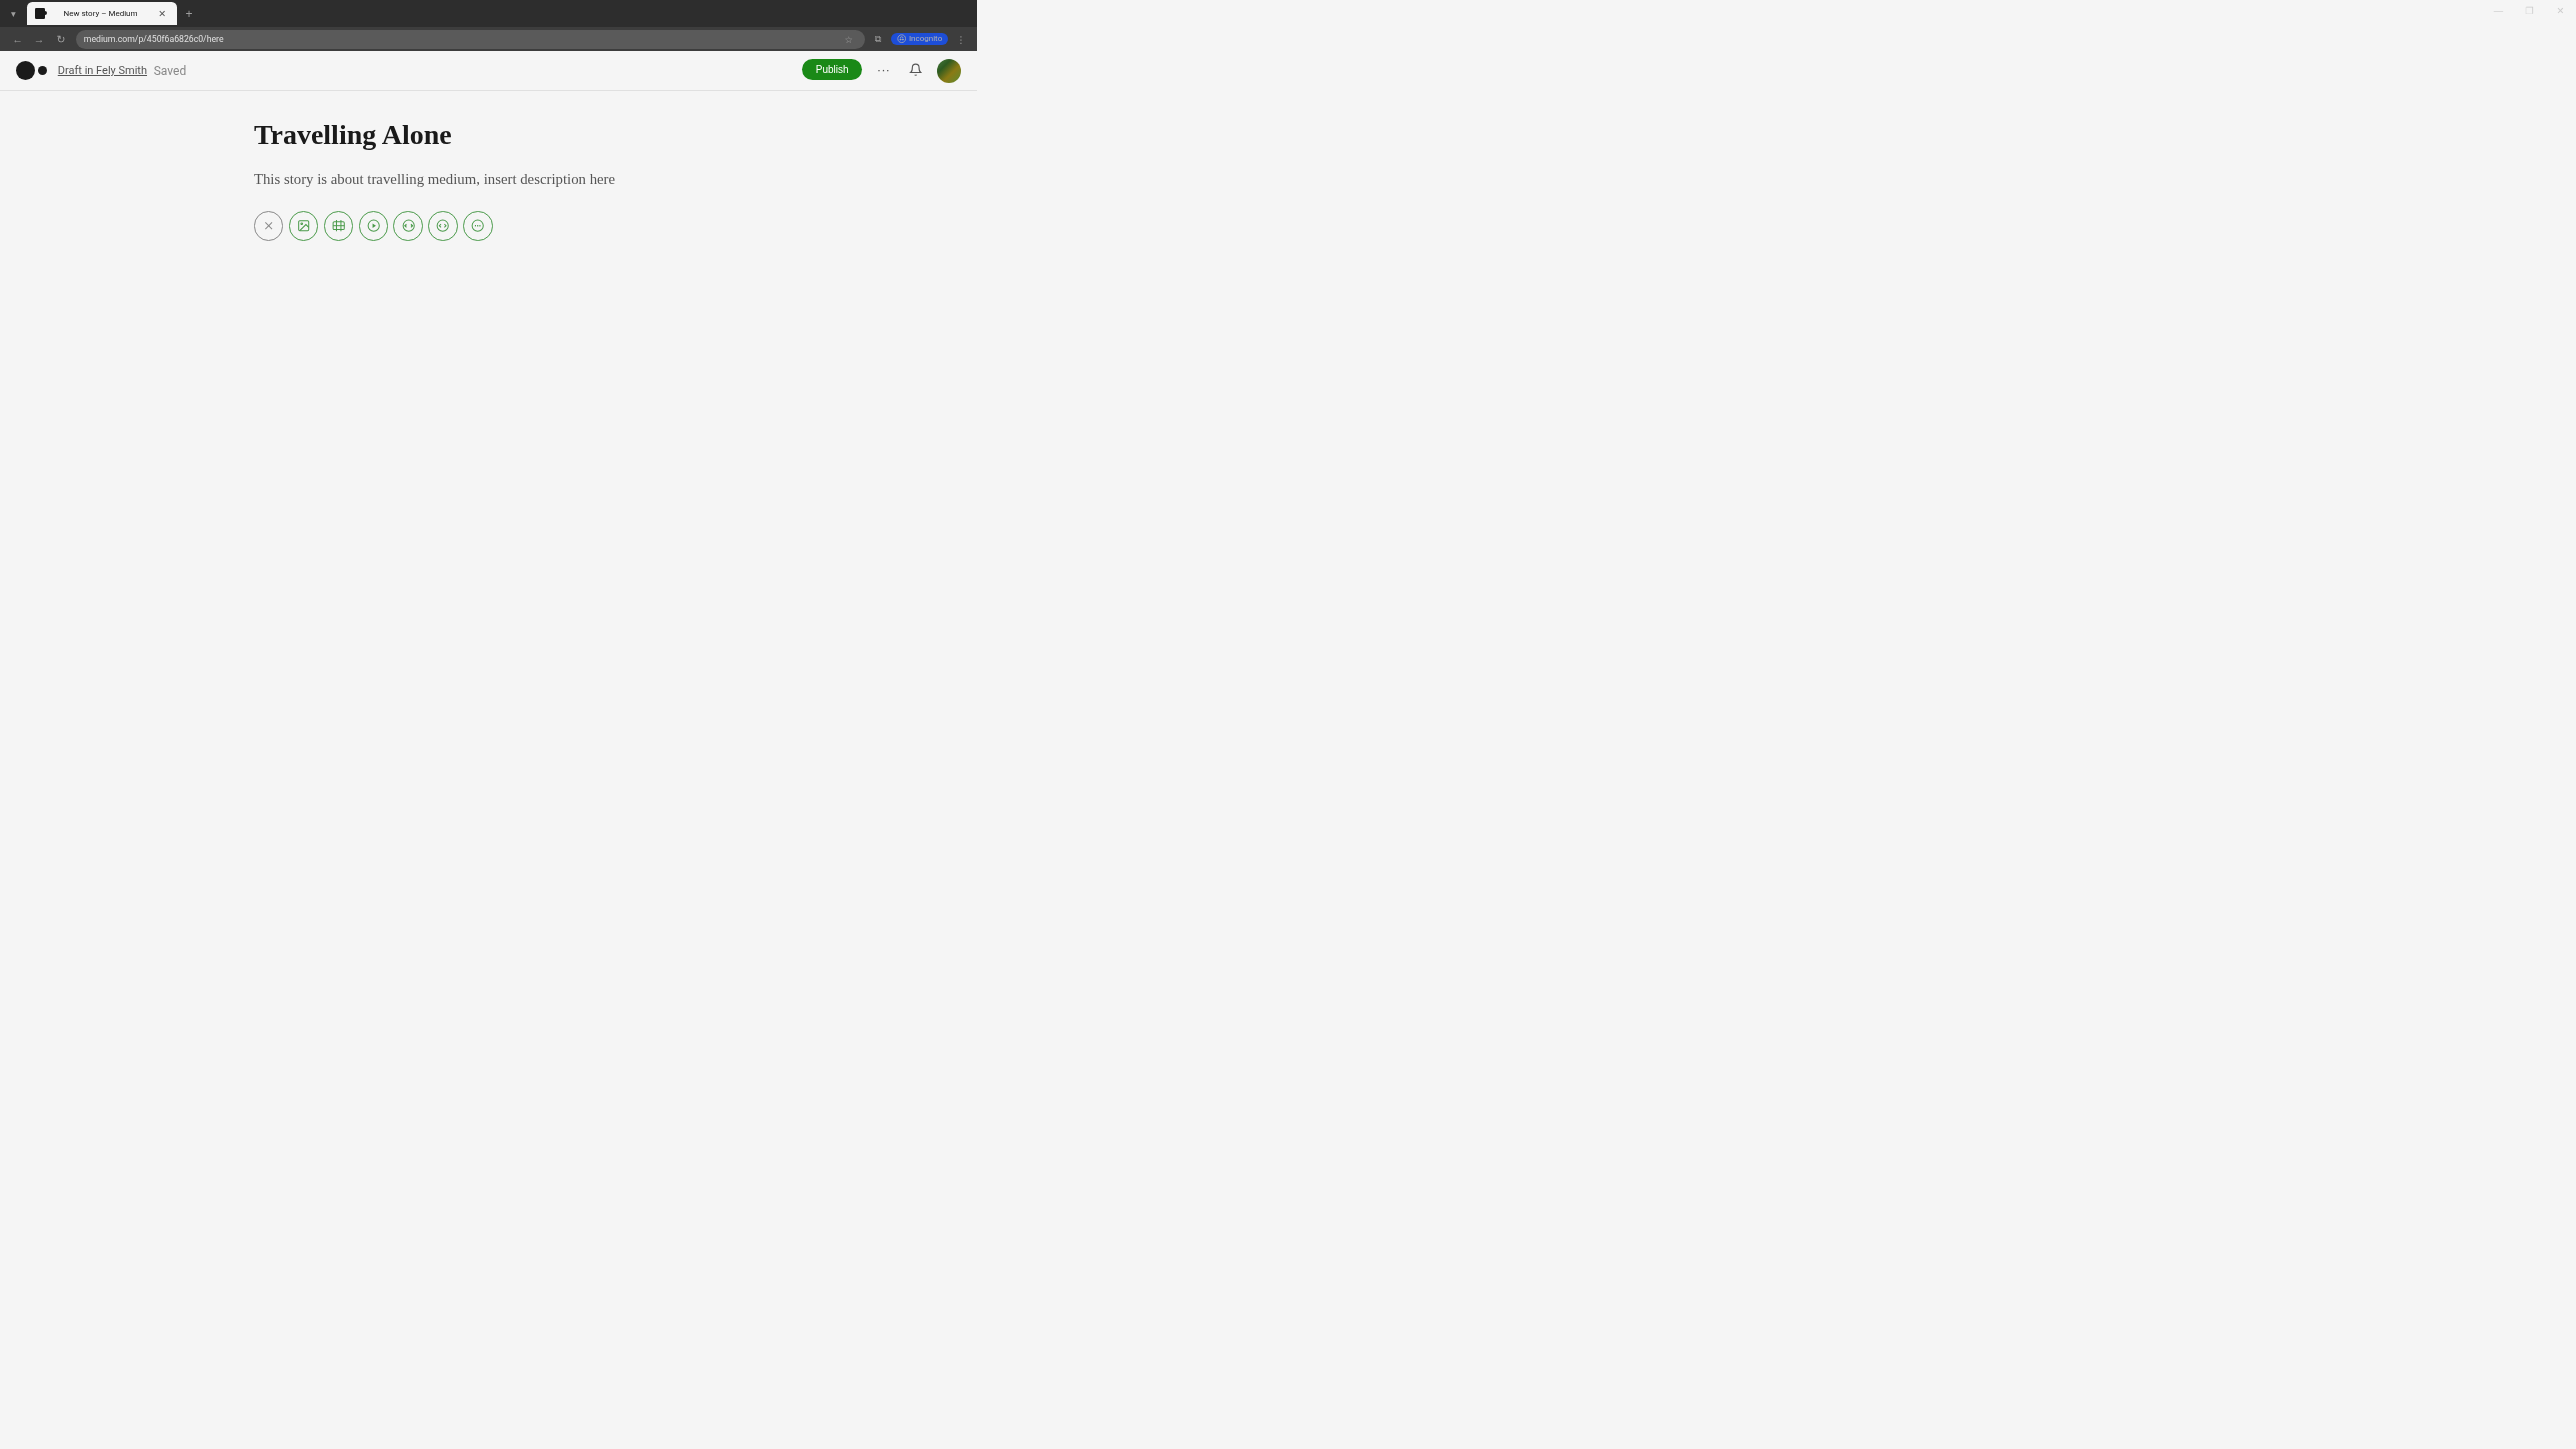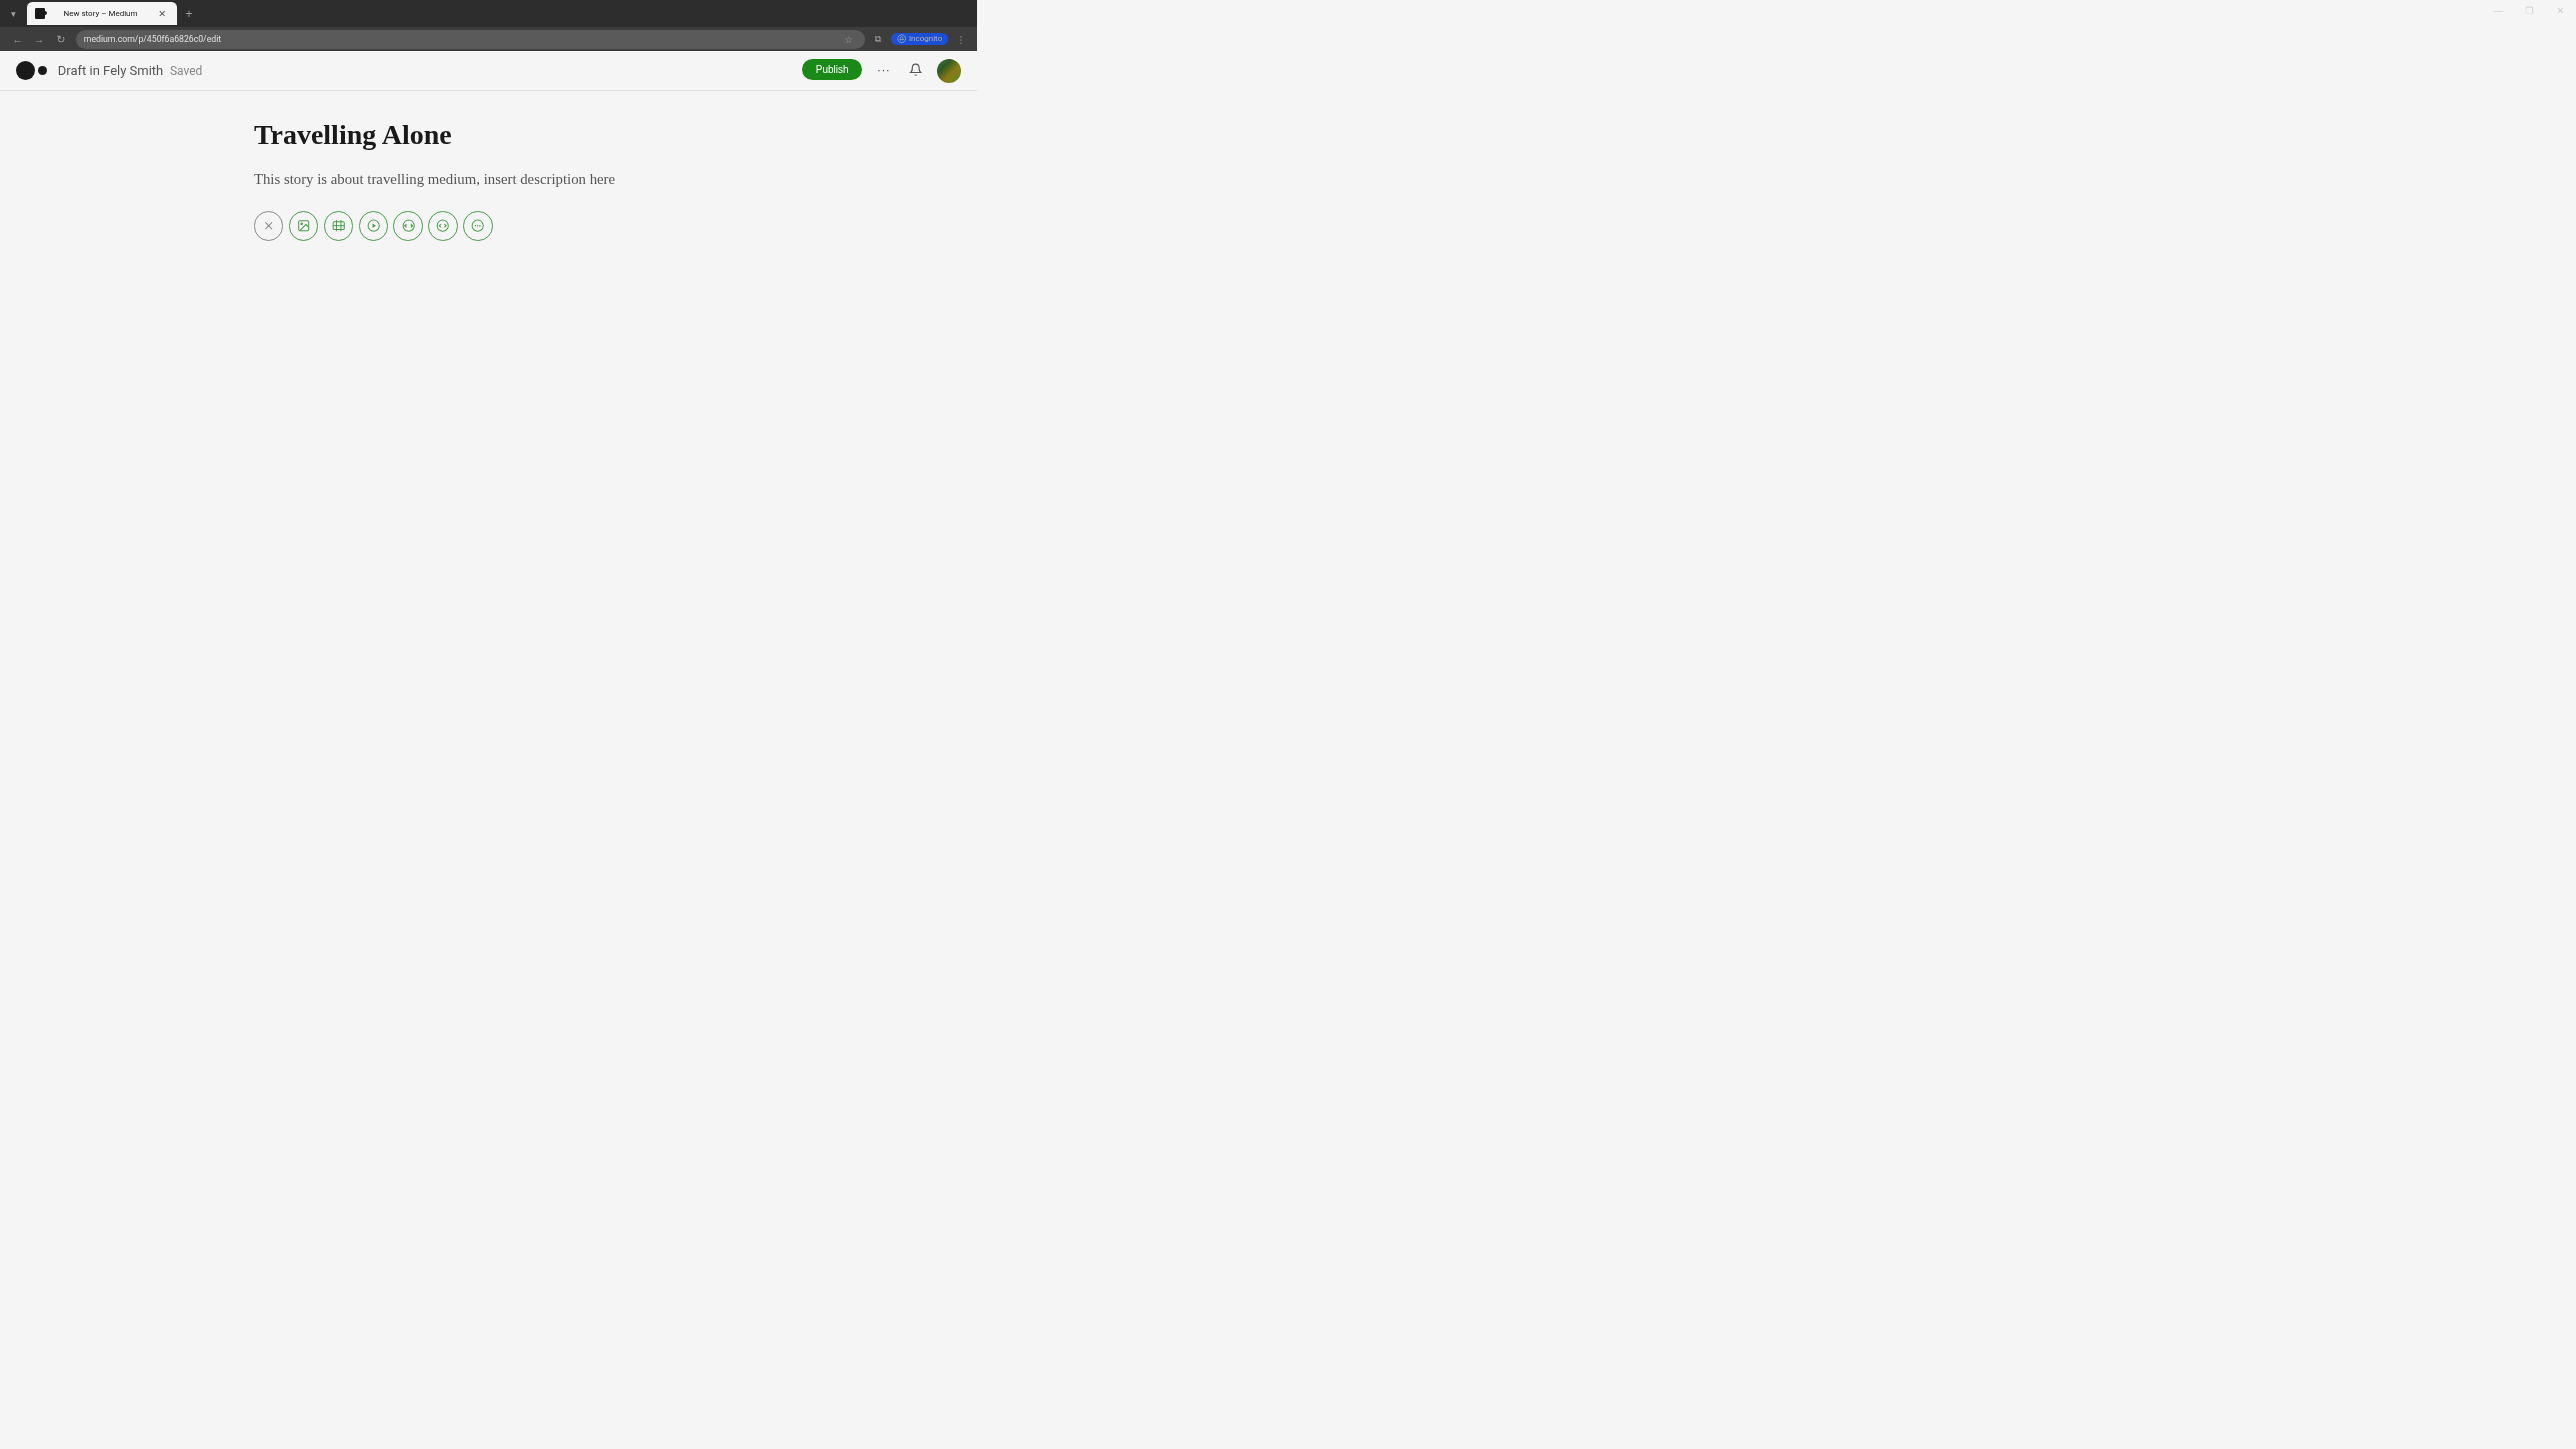--- a/index.html
+++ b/index.html
@@ -256,22 +256,23 @@
       border-radius: 50%;
     }
 
     .draft-info {
       display: flex;
       align-items: center;
       gap: 6.7px;
     }
 
     .draft-text {
-      font-size: 13px;
+      font-size: 11px;
       color: #555;
+      text-decoration: underline;
     }
 
     .saved-badge {
       font-size: 12px;
       color: #888;
     }
 
     .header-right {
       display: flex;
       align-items: flex-start;
@@ -438,21 +439,21 @@
 </div>
 
 <div class="address-bar">
   <div class="nav-buttons">
     <button class="nav-btn">←</button>
     <button class="nav-btn">→</button>
     <button class="nav-btn">↻</button>
   </div>
 
   <div class="url-bar">
-    <span class="url-text">medium.com/p/450f6a6826c0/edit</span>
+    <span class="url-text">medium.com/p/450f6a6826c0/here</span>
     <div class="url-actions">
       <button class="url-action-btn">☆</button>
     </div>
   </div>
 
   <div class="browser-actions">
     <button class="url-action-btn">⧉</button>
     <div class="incognito-badge">
       <svg width="9.4" height="9.4" viewBox="0 0 24 24" fill="none" stroke="currentColor" stroke-width="2">
         <path d="M12 2C6.48 2 2 6.48 2 12s4.48 10 10 10 10-4.48 10-10S17.52 2 12 2z"></path>

